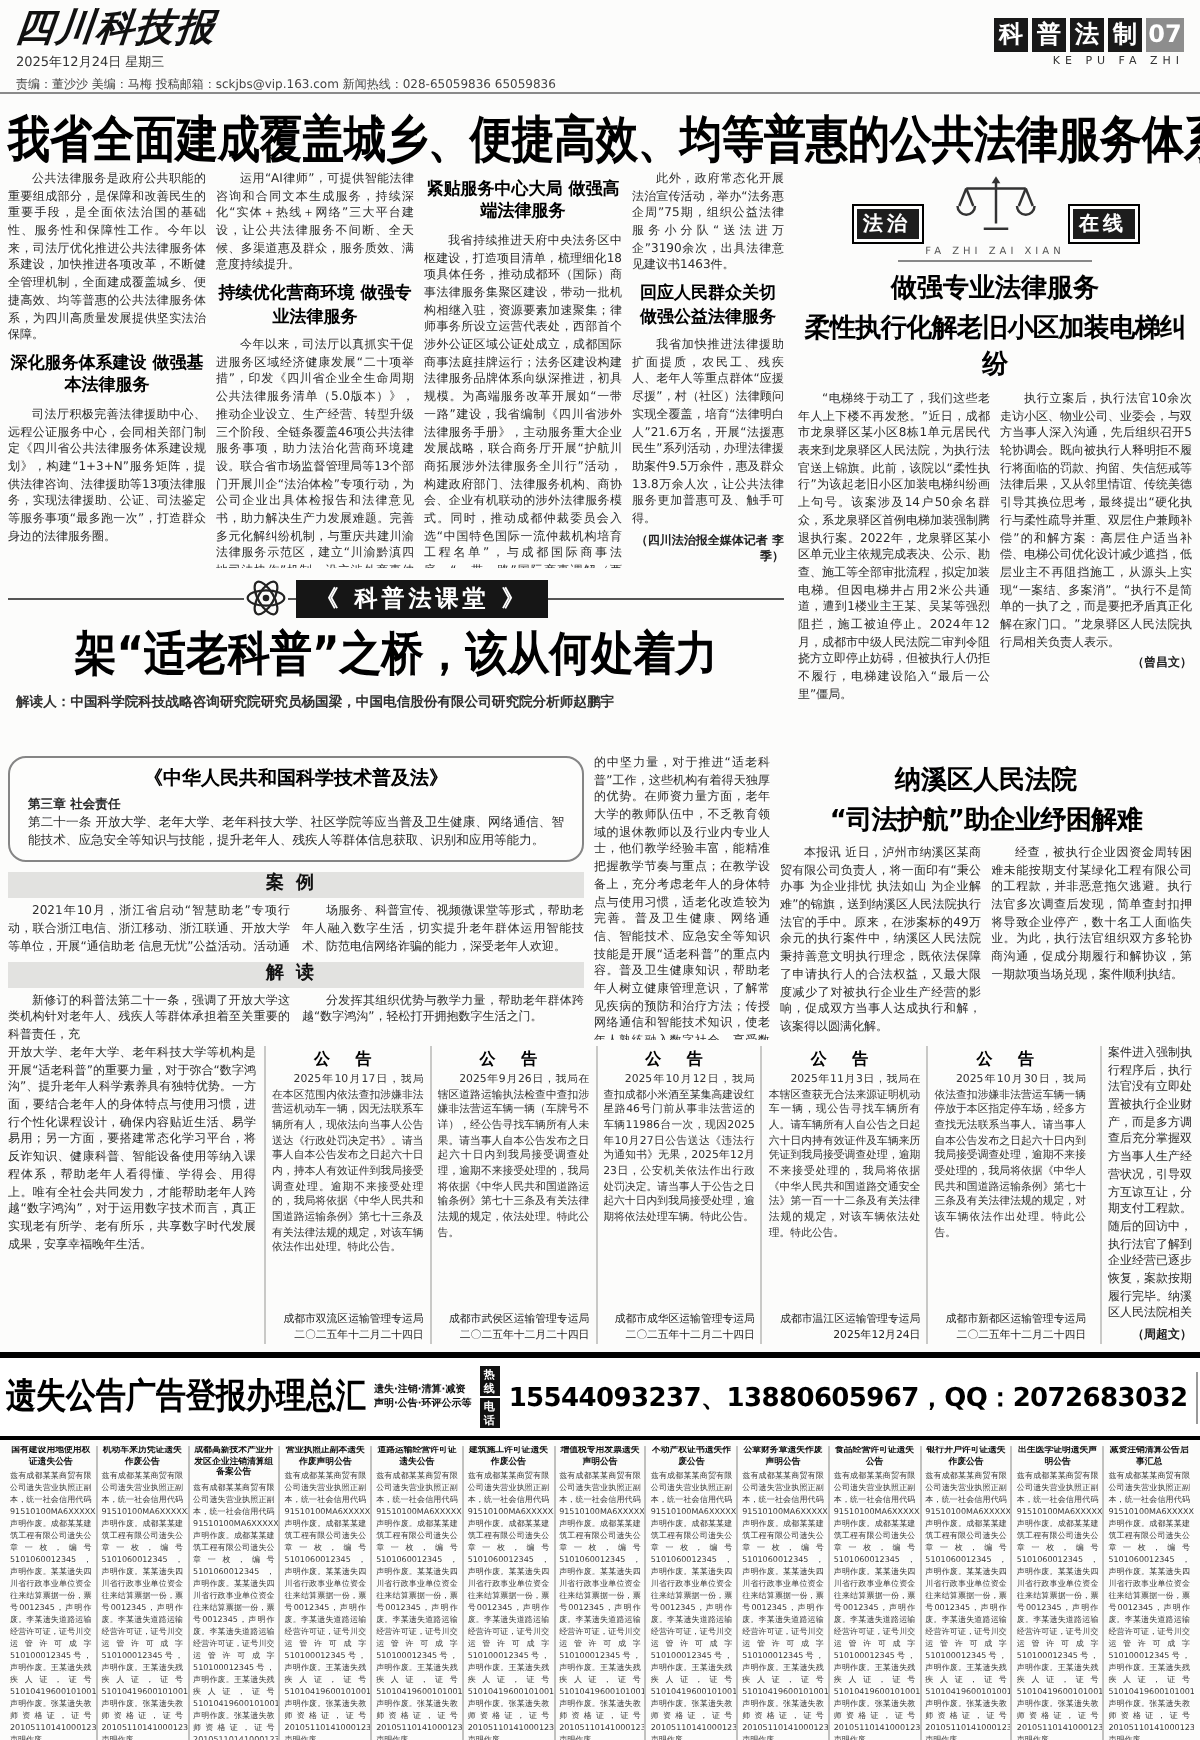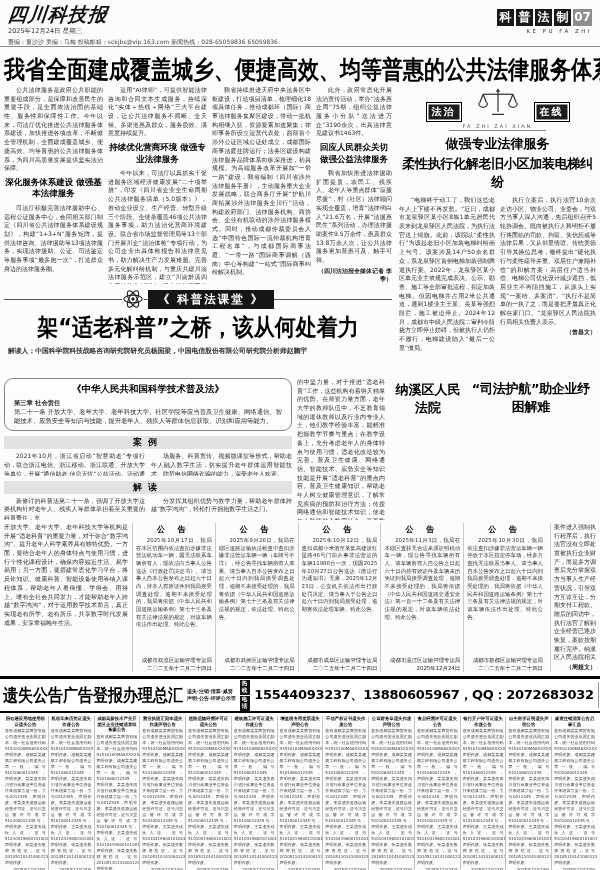--- a/index.html
+++ b/index.html
@@ -59,37 +59,37 @@
   
   .band1 { display:flex; gap:5px; padding:4px 4px 0; height:146px; overflow:hidden; }
   .b1-left { width:288px; display:flex; flex-direction:column; }
   .lawbox { border:1.5px solid #858585; border-radius:9px; padding:4px 9px 5px; background:#fdfdfc; }
   .lawbox-title { text-align:center; font-weight:bold; font-size:9.5px; color:#000; margin-bottom:2px; }
   .lawbox .bt { font-size:6.3px; }
   .graybar { background:#e2e2e0; text-align:center; font-weight:bold; font-size:9px; color:#111; height:13px; line-height:13px; margin:5px 0 3px; letter-spacing:6px; }
   .anli-cols { display:flex; gap:6px; flex:1; overflow:hidden; }
   .anli-cols > div { flex:1; overflow:hidden; }
   .b1-mid { width:88px; overflow:hidden; }
-  .b1-right { flex:1; display:flex; }
+  .b1-right { flex:1; display:flex; flex-direction:column; }
   .a2-body { display:flex; gap:5px; margin-top:4px; flex:1; overflow:hidden; }
   .a2-col { flex:1; overflow:hidden; }
 
   
   .band2 { display:flex; gap:4px; padding:3px 4px 0; height:152px; overflow:hidden; }
   .jiedu-long { width:124px; overflow:hidden; }
   .notices { flex:1; display:flex; }
   .notice { flex:1; display:flex; flex-direction:column; border-left:1px solid #c9c9c7; padding:0 3px; overflow:hidden; }
   .notice-h { text-align:center; font-weight:bold; font-size:8px; letter-spacing:5px; margin:1px 0 2px; color:#000; }
   .notice-b { font-size:5.4px; line-height:1.42; text-align:justify; color:#333; flex:1; overflow:hidden; text-indent:2em; }
   .notice-f { font-size:5.4px; text-align:right; color:#222; line-height:1.5; }
   .a2-cont { width:46px; display:flex; flex-direction:column; border-left:1px solid #c9c9c7; padding-left:3px; }
   .a2-cont .bt { flex:1; overflow:hidden; }
 
   
-  .adstrip { margin-top:4px; border-top:3px solid #000; border-bottom:2px solid #000; height:21px; display:flex; align-items:center; gap:4px; padding:16px 3px; background:#fff; }
+  .adstrip { margin-top:4px; border-top:3px solid #000; border-bottom:2px solid #000; height:44px; display:flex; align-items:center; gap:4px; padding:0 3px; background:#fff; }
   .ad-title { font-size:15px; font-weight:900; color:#000; white-space:nowrap; transform:scaleY(1.15); }
   .ad-services { font-size:5px; font-weight:bold; line-height:1.35; color:#111; white-space:nowrap; }
   .ad-labels { display:flex; flex-direction:column; gap:1px; }
   .ad-labels span { background:#111; color:#fff; font-size:5.5px; font-weight:bold; padding:0.5px 2px; letter-spacing:1px; }
   .ad-numbers { font-size:13px; font-weight:900; color:#000; white-space:nowrap; letter-spacing:-0.3px; }
   .ad-note { font-size:3.8px; line-height:1.35; color:#333; width:72px; border-left:1px solid #999; padding-left:2px; overflow:hidden; height:26px; text-align:justify; }
 
   
   .classifieds { display:flex; height:188px; overflow:hidden; padding:3px 3px 0; }
   .cl-col { flex:1; border-right:1px solid #c2c2c0; padding:0 2px; overflow:hidden; }
@@ -132,20 +132,21 @@
           <p>公共法律服务是政府公共职能的重要组成部分，是保障和改善民生的重要手段，是全面依法治国的基础性、服务性和保障性工作。今年以来，司法厅优化推进公共法律服务体系建设，加快推进各项改革，不断健全管理机制，全面建成覆盖城乡、便捷高效、均等普惠的公共法律服务体系，为四川高质量发展提供坚实法治保障。</p>
           <div class="subhead">深化服务体系建设 做强基本法律服务</div>
           <p>司法厅积极完善法律援助中心、远程公证服务中心，会同相关部门制定《四川省公共法律服务体系建设规划》，构建“1+3+N”服务矩阵，提供法律咨询、法律援助等13项法律服务，实现法律援助、公证、司法鉴定等服务事项“最多跑一次”，打造群众身边的法律服务圈。</p>
         </div>
         <div class="ma-col ma-c2 bt">
           <p>运用“AI律师”，可提供智能法律咨询和合同文本生成服务，持续深化“实体＋热线＋网络”三大平台建设，让公共法律服务不间断、全天候、多渠道惠及群众，服务质效、满意度持续提升。</p>
           <div class="subhead">持续优化营商环境 做强专业法律服务</div>
           <p>今年以来，司法厅以真抓实干促进服务区域经济健康发展“二十项举措”，印发《四川省企业全生命周期公共法律服务清单（5.0版本）》，推动企业设立、生产经营、转型升级三个阶段、全链条覆盖46项公共法律服务事项，助力法治化营商环境建设。联合省市场监督管理局等13个部门开展川企“法治体检”专项行动，为公司企业出具体检报告和法律意见书，助力解决生产力发展难题。完善多元化解纠纷机制，与重庆共建川渝法律服务示范区，建立“川渝黔滇四地司法协作”机制，设立涉外商事仲裁联络点，建成7项合作机制，搭建一站式解纷平台。</p>
         </div>
         <div class="ma-col ma-c3 bt">
+          <div class="subhead">紧贴服务中心大局 做强高端法律服务</div>
           <p>我省持续推进天府中央法务区中枢建设，打造项目清单，梳理细化18项具体任务，推动成都环（国际）商事法律服务集聚区建设，带动一批机构相继入驻，资源要素加速聚集；律师事务所设立运营代表处，西部首个涉外公证区域公证处成立，成都国际商事法庭挂牌运行；法务区建设构建法律服务品牌体系向纵深推进，初具规模。为高端服务改革开展如“一带一路”建设，我省编制《四川省涉外法律服务手册》，主动服务重大企业发展战略，联合商务厅开展“护航川商拓展涉外法律服务全川行”活动，构建政府部门、法律服务机构、商协会、企业有机联动的涉外法律服务模式。同时，推动成都仲裁委员会入选“中国特色国际一流仲裁机构培育工程名单”，与成都国际商事法庭、“一带一路”国际商事调解（西南）中心等构建“一站式”国际商事纠纷解决机制。</p>
         </div>
         <div class="ma-col ma-c4 bt">
           <p>此外，政府常态化开展法治宣传活动，举办“法务惠企周”75期，组织公益法律服务小分队“送法进万企”3190余次，出具法律意见建议书1463件。</p>
           <div class="subhead">回应人民群众关切 做强公益法律服务</div>
           <p>我省加快推进法律援助扩面提质，农民工、残疾人、老年人等重点群体“应援尽援”，村（社区）法律顾问实现全覆盖，培育“法律明白人”21.6万名，开展“法援惠民生”系列活动，办理法律援助案件9.5万余件，惠及群众13.8万余人次，让公共法律服务更加普惠可及、触手可得。</p>
           <div class="byline-right">（四川法治报全媒体记者 李季）</div>
         </div>
       </div>
 

